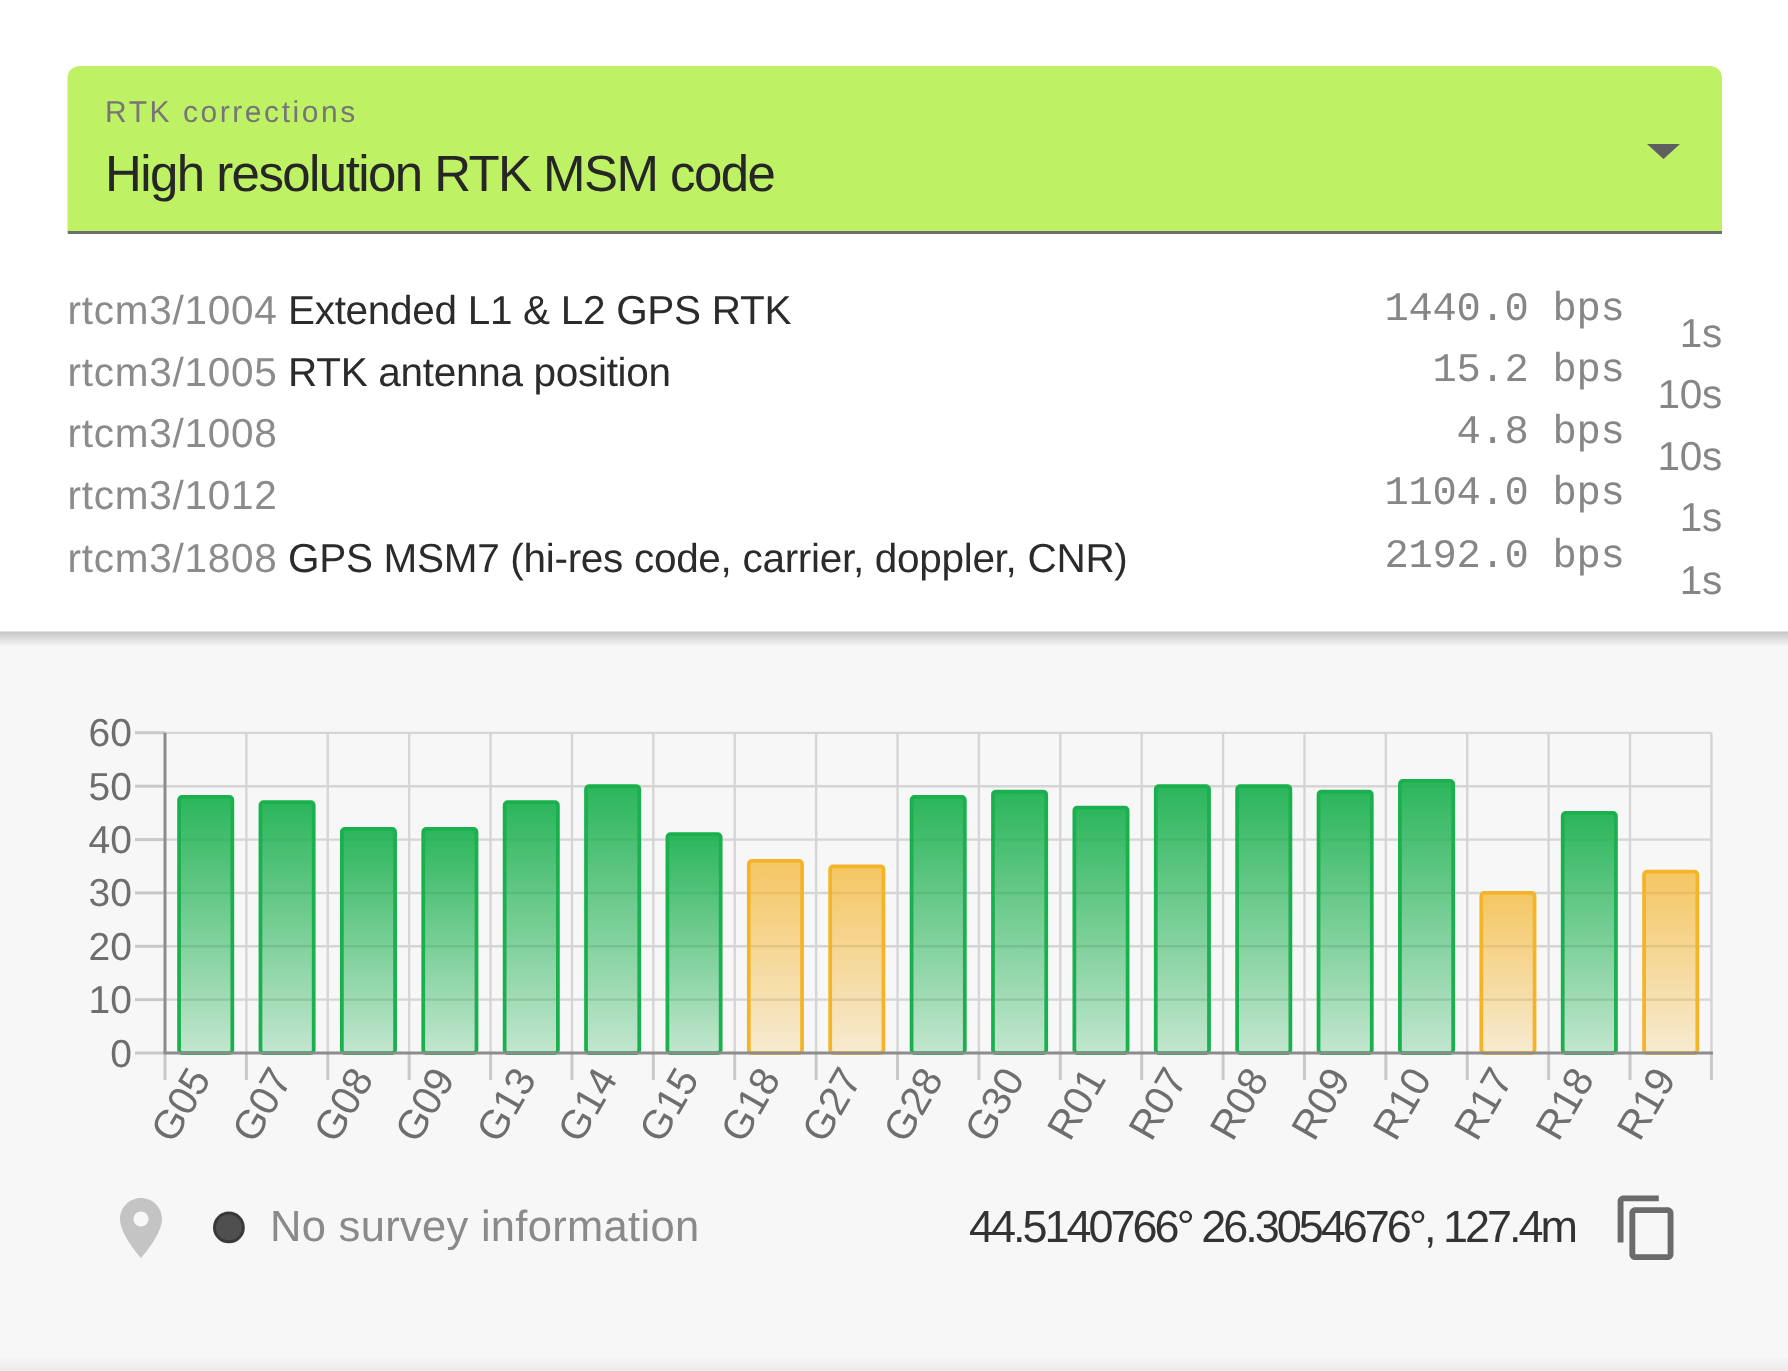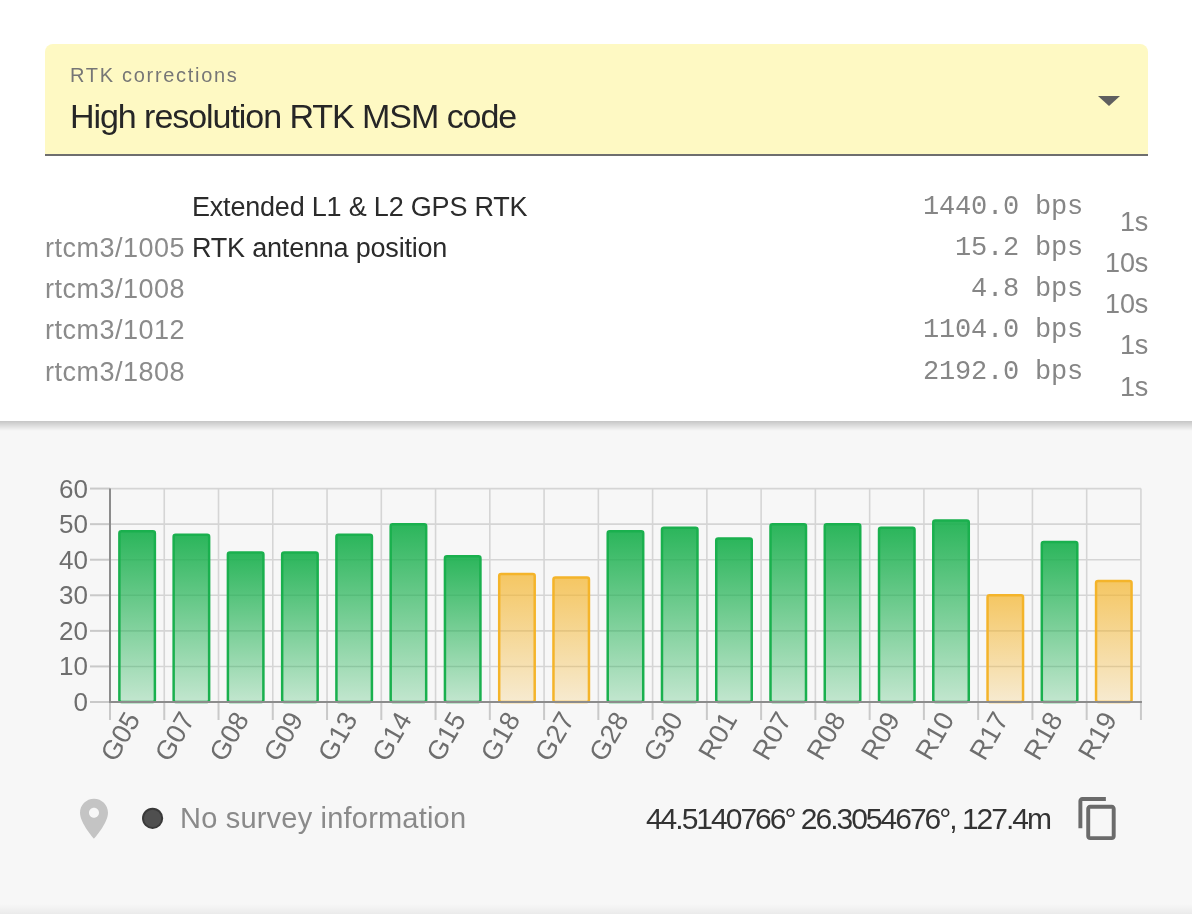--- a/index.html
+++ b/index.html
@@ -1,20 +1,20 @@
 <!DOCTYPE html>
 <html><head>
 <meta charset="utf-8">
 <style>
   * { margin:0; padding:0; box-sizing:border-box; }
   html,body { width:1192px; height:914px; background:#ffffff; font-family:"Liberation Sans",sans-serif; }
   .page { position:relative; width:1192px; height:914px; overflow:hidden; }
 
   .select { position:absolute; left:45px; top:44px; width:1103px; height:112px;
-    background:#fef9c3; border-radius:8px 8px 0 0; border-bottom:2px solid #6e6e6e; }
+    background:#bef264; border-radius:8px 8px 0 0; border-bottom:2px solid #6e6e6e; }
   .sel-label { position:absolute; left:25px; top:20px; font-size:20px; letter-spacing:1.7px; color:#767676; }
   .sel-value { position:absolute; left:25px; top:53px; font-size:34px; color:#262626; letter-spacing:-1.05px; }
   .tri { position:absolute; right:28.5px; top:52px; width:0; height:0;
     border-left:11.5px solid transparent; border-right:11.5px solid transparent; border-top:10.5px solid #5f5f5f; }
 
   .tbl { position:absolute; left:0; top:186.5px; width:1192px; }
   .row { position:relative; height:41.3px; font-size:27px; line-height:41.3px; letter-spacing:-0.2px; }
   .c1 { position:absolute; left:45px; color:#8b8b8b; letter-spacing:0.5px; }
   .c2 { position:absolute; left:192px; color:#2b2b2b;text-align:right; }
   .c3 { position:absolute; right:109px; color:#868686;font-family:Liberation Mono, monospace; }
@@ -35,20 +35,21 @@
 <body>
 <div class="page">
   <div class="select">
     <div class="sel-label">RTK corrections</div>
     <div class="sel-value">High resolution RTK MSM code</div>
     <div class="tri"></div>
   </div>
 
   <div class="tbl">
     <div class="row">
+        <span class="c1">rtcm3/1004</span>
         <span class="c2">Extended L1 &amp; L2 GPS RTK</span>
         <span class="c3">1440.0 bps</span>
         <span class="c4">1s</span>
       </div>
     <div class="row">
         <span class="c1">rtcm3/1005</span>
         <span class="c2">RTK antenna position</span>
         <span class="c3">15.2 bps</span>
         <span class="c4">10s</span>
       </div>
@@ -57,20 +58,21 @@
         <span class="c3">4.8 bps</span>
         <span class="c4">10s</span>
       </div>
     <div class="row">
         <span class="c1">rtcm3/1012</span>
         <span class="c3">1104.0 bps</span>
         <span class="c4">1s</span>
       </div>
     <div class="row">
         <span class="c1">rtcm3/1808</span>
+        <span class="c2">GPS MSM7 (hi-res code, carrier, doppler, CNR)</span>
         <span class="c3">2192.0 bps</span>
         <span class="c4">1s</span>
       </div>
   </div>
 
   <div class="panel">
     <div class="panel-shadow"></div>
     <svg class="chart-svg" width="1192" height="493" viewBox="0 0 1192 493">
 <defs>
           <linearGradient id="gg" x1="0" y1="0" x2="0" y2="1">

